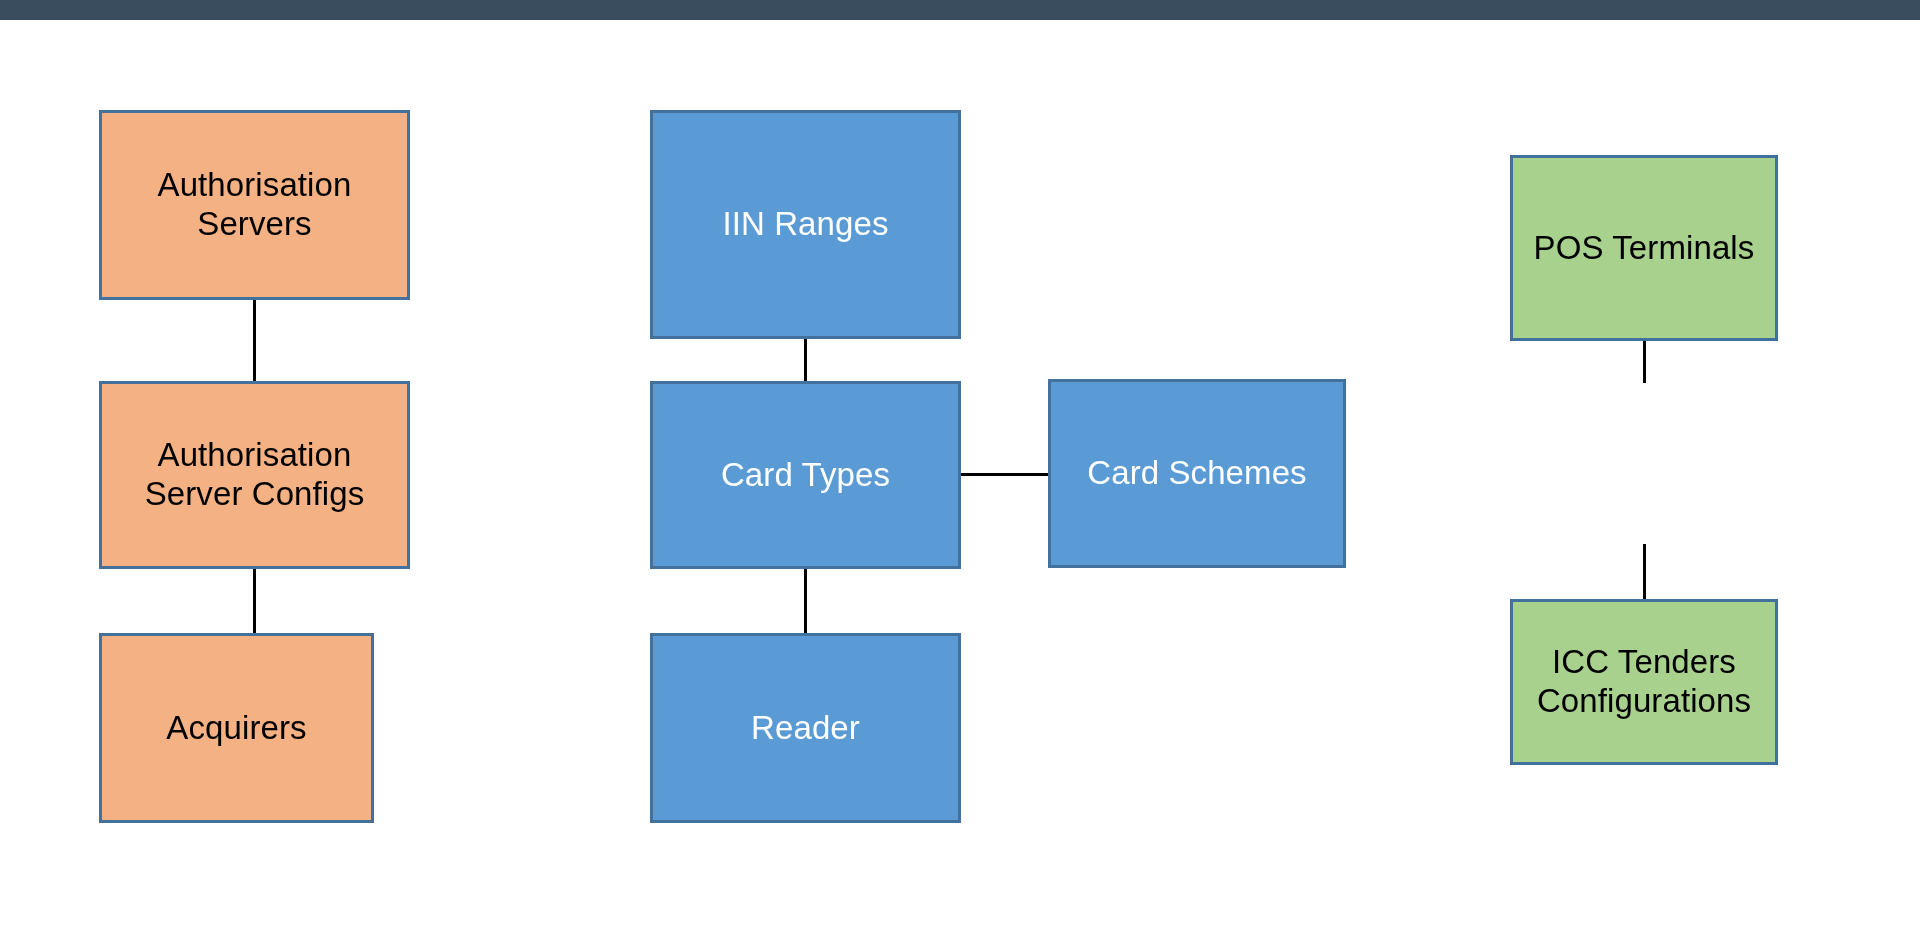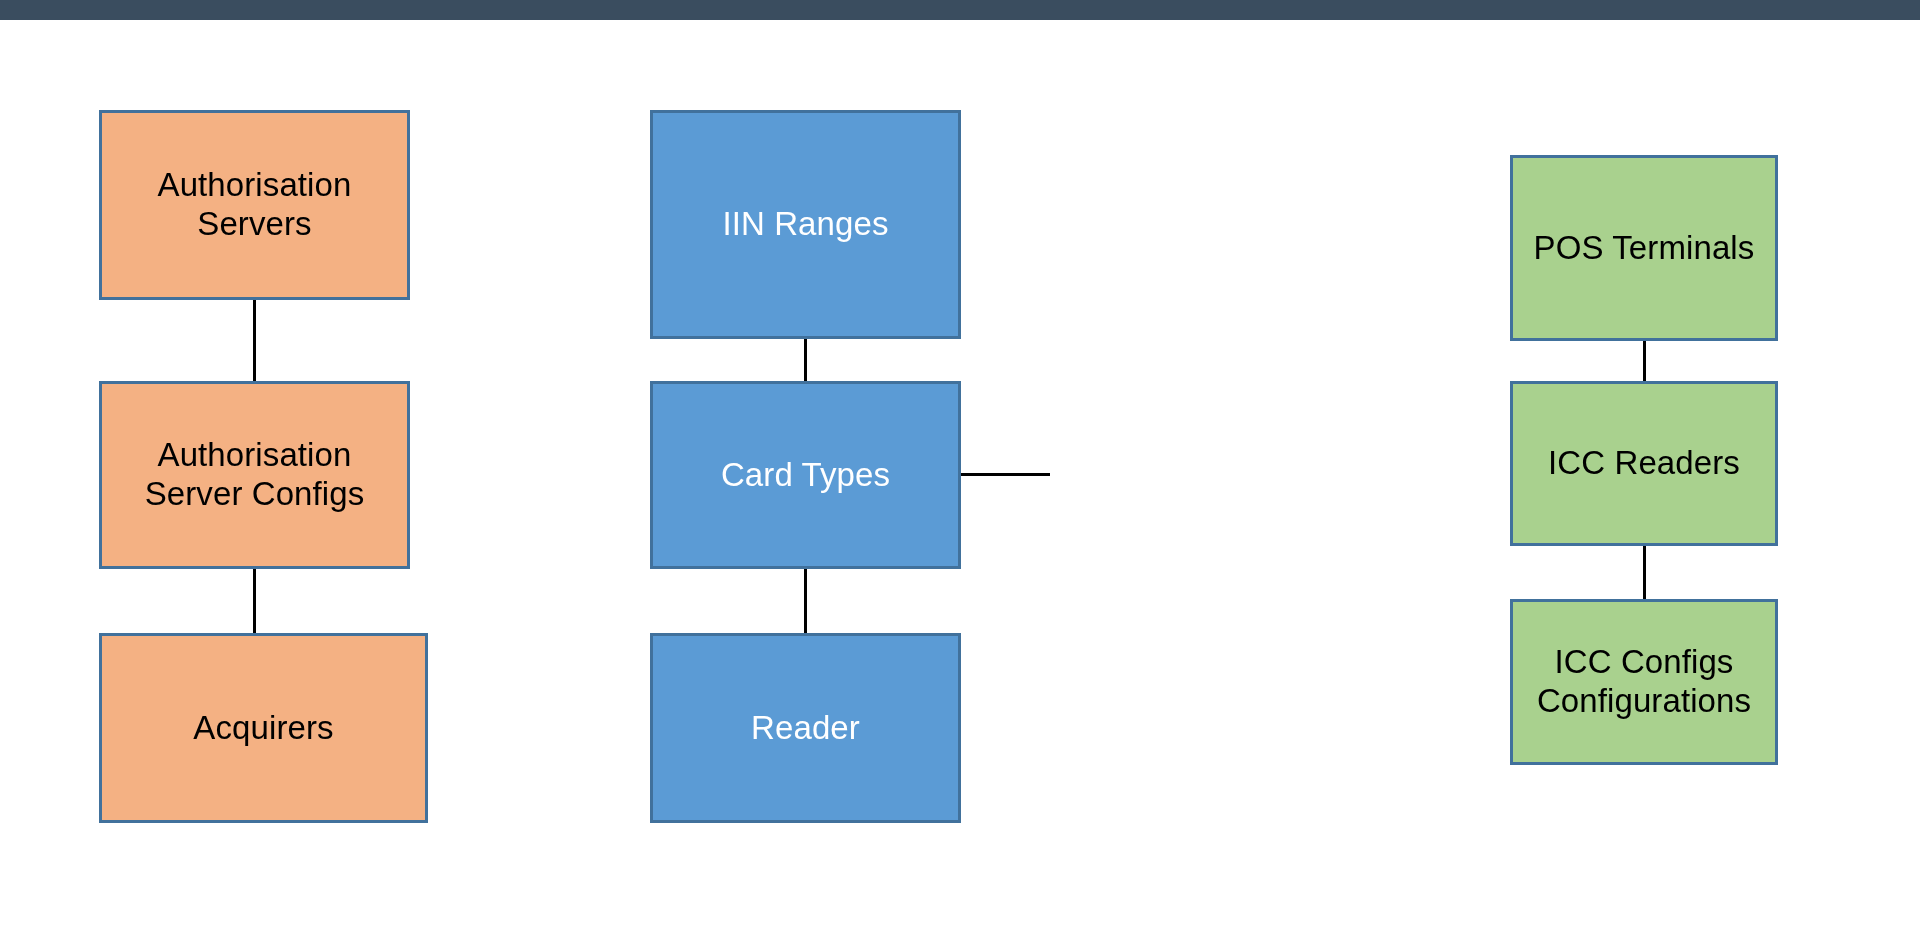--- a/index.html
+++ b/index.html
@@ -79,43 +79,43 @@
   <div class="node fill-orange" style="left:99px; top:110px; width:311px; height:190px;">
     <span class="node-label text-dark">Authorisation
 Servers</span>
   </div>
 
   <div class="node fill-orange" style="left:99px; top:381px; width:311px; height:188px;">
     <span class="node-label text-dark">Authorisation
 Server Configs</span>
   </div>
 
-  <div class="node fill-orange" style="left:99px; top:633px; width:329px; height:190px;">
+  <div class="node fill-orange" style="left:99px; top:633px; width:275px; height:190px;">
     <span class="node-label text-dark">Acquirers</span>
   </div>
 
   <div class="node fill-blue" style="left:650px; top:110px; width:311px; height:229px;">
     <span class="node-label text-light">IIN Ranges</span>
   </div>
 
   <div class="node fill-blue" style="left:650px; top:381px; width:311px; height:188px;align-items:center;">
     <span class="node-label text-light">Card Types</span>
   </div>
 
+  <div class="node fill-blue" style="left:1048px; top:379px; width:298px; height:189px;">
+    <span class="node-label text-light">Card Schemes</span>
+  </div>
 
   <div class="node fill-blue" style="left:650px; top:633px; width:311px; height:190px;">
     <span class="node-label text-light">Reader</span>
   </div>
 
   <div class="node fill-green" style="left:1510px; top:155px; width:268px; height:186px;">
     <span class="node-label text-dark">POS Terminals</span>
   </div>
 
-  <div class="node fill-green" style="left:1510px; top:381px; width:268px; height:165px;">
-    <span class="node-label text-dark">ICC Readers</span>
-  </div>
 
   <div class="node fill-green" style="left:1510px; top:599px; width:268px; height:166px;">
-    <span class="node-label text-dark">ICC Configs
+    <span class="node-label text-dark">ICC Tenders
 Configurations</span>
   </div>
 
 </div>
 
 </body></html>

